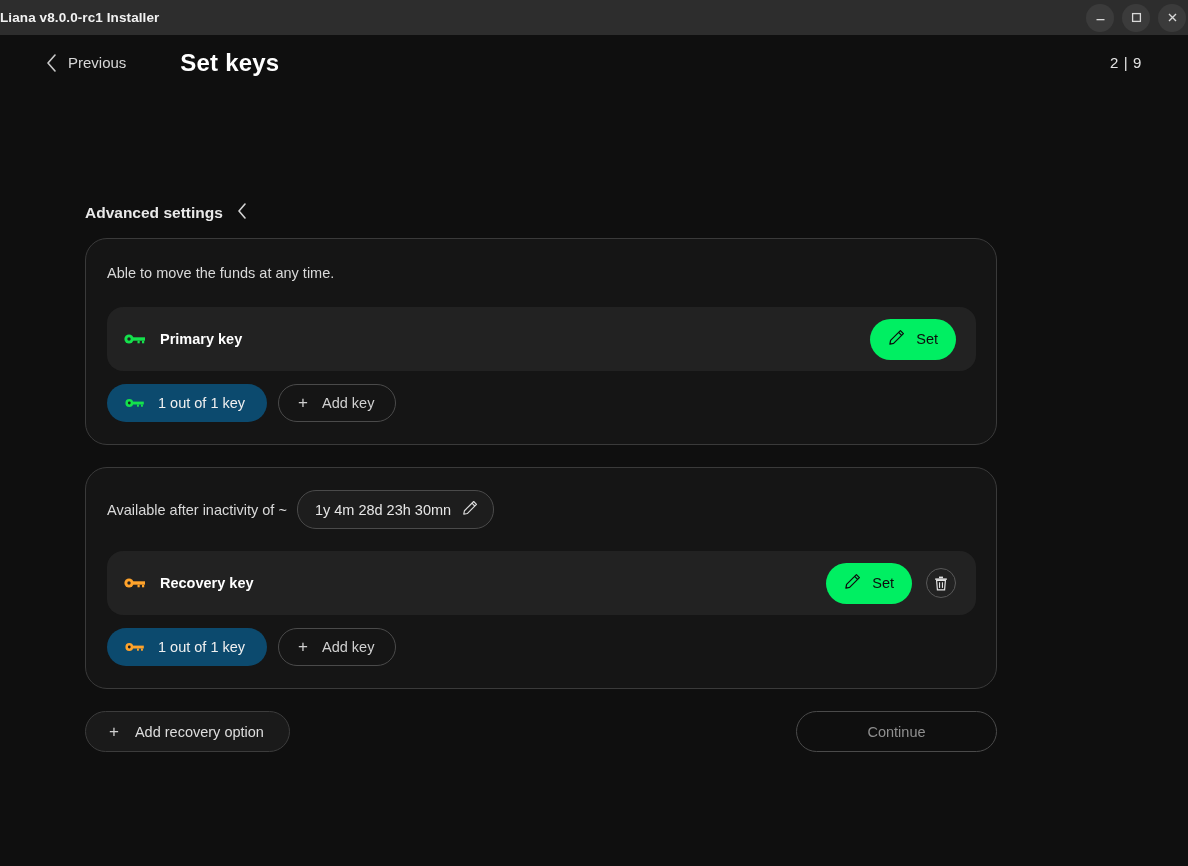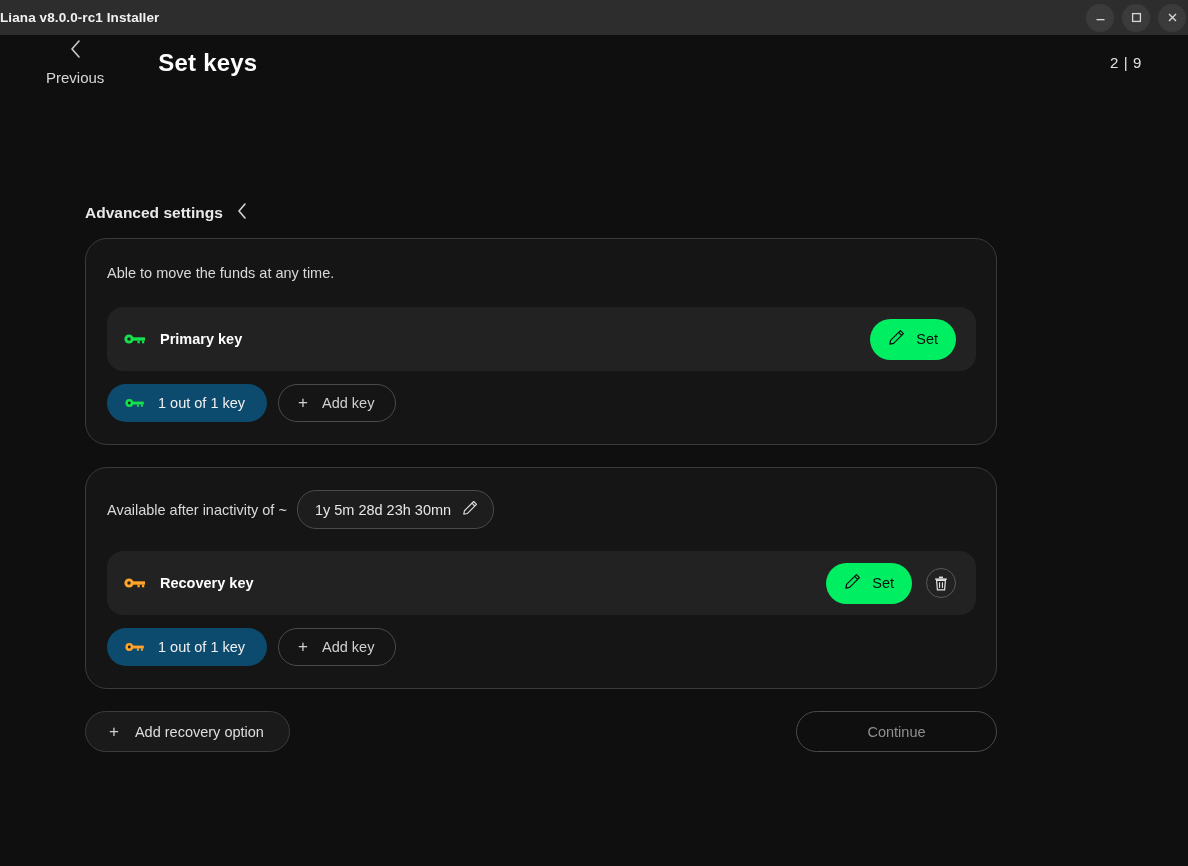--- a/index.html
+++ b/index.html
@@ -57,21 +57,20 @@
     align-items: center;
     padding: 0 46px 0 46px;
   }
   .prev-btn {
     display: flex;
     align-items: center;
     gap: 11px;
     cursor: pointer;
     color: #d7d7d7;
     font-size: 15px;
-    flex-direction: column;
   }
   .prev-btn .chev { display: flex; align-items: center; }
   .page-title {
     font-size: 24px;
     font-weight: bold;
     color: #ffffff;
     margin-left: 54px;
     letter-spacing: 0.2px;
   }
   .page-count {
@@ -363,21 +362,21 @@
         <span class="plus-glyph">+</span>
         <span>Add key</span>
       </button>
     </div>
   </div>
 
   <div class="card">
     <div class="card-sub">
       <span>Available after inactivity of ~</span>
       <span class="duration-chip">
-        <span>1y 5m 28d 23h 30mn</span>
+        <span>1y 4m 28d 23h 30mn</span>
         <span>
           <svg width="16" height="16" viewBox="0 0 17 17">
             <path d="M12.4 1.6 L15.4 4.6 L5.6 14.4 L1.9 15.1 L2.6 11.4 Z" fill="none" stroke="#dcdcdc" stroke-width="1.2" stroke-linejoin="round"></path>
             <path d="M10.6 3.4 L13.6 6.4" stroke="#dcdcdc" stroke-width="1.2"></path>
           </svg>
         </span>
       </span>
     </div>
 
     <div class="key-row">

